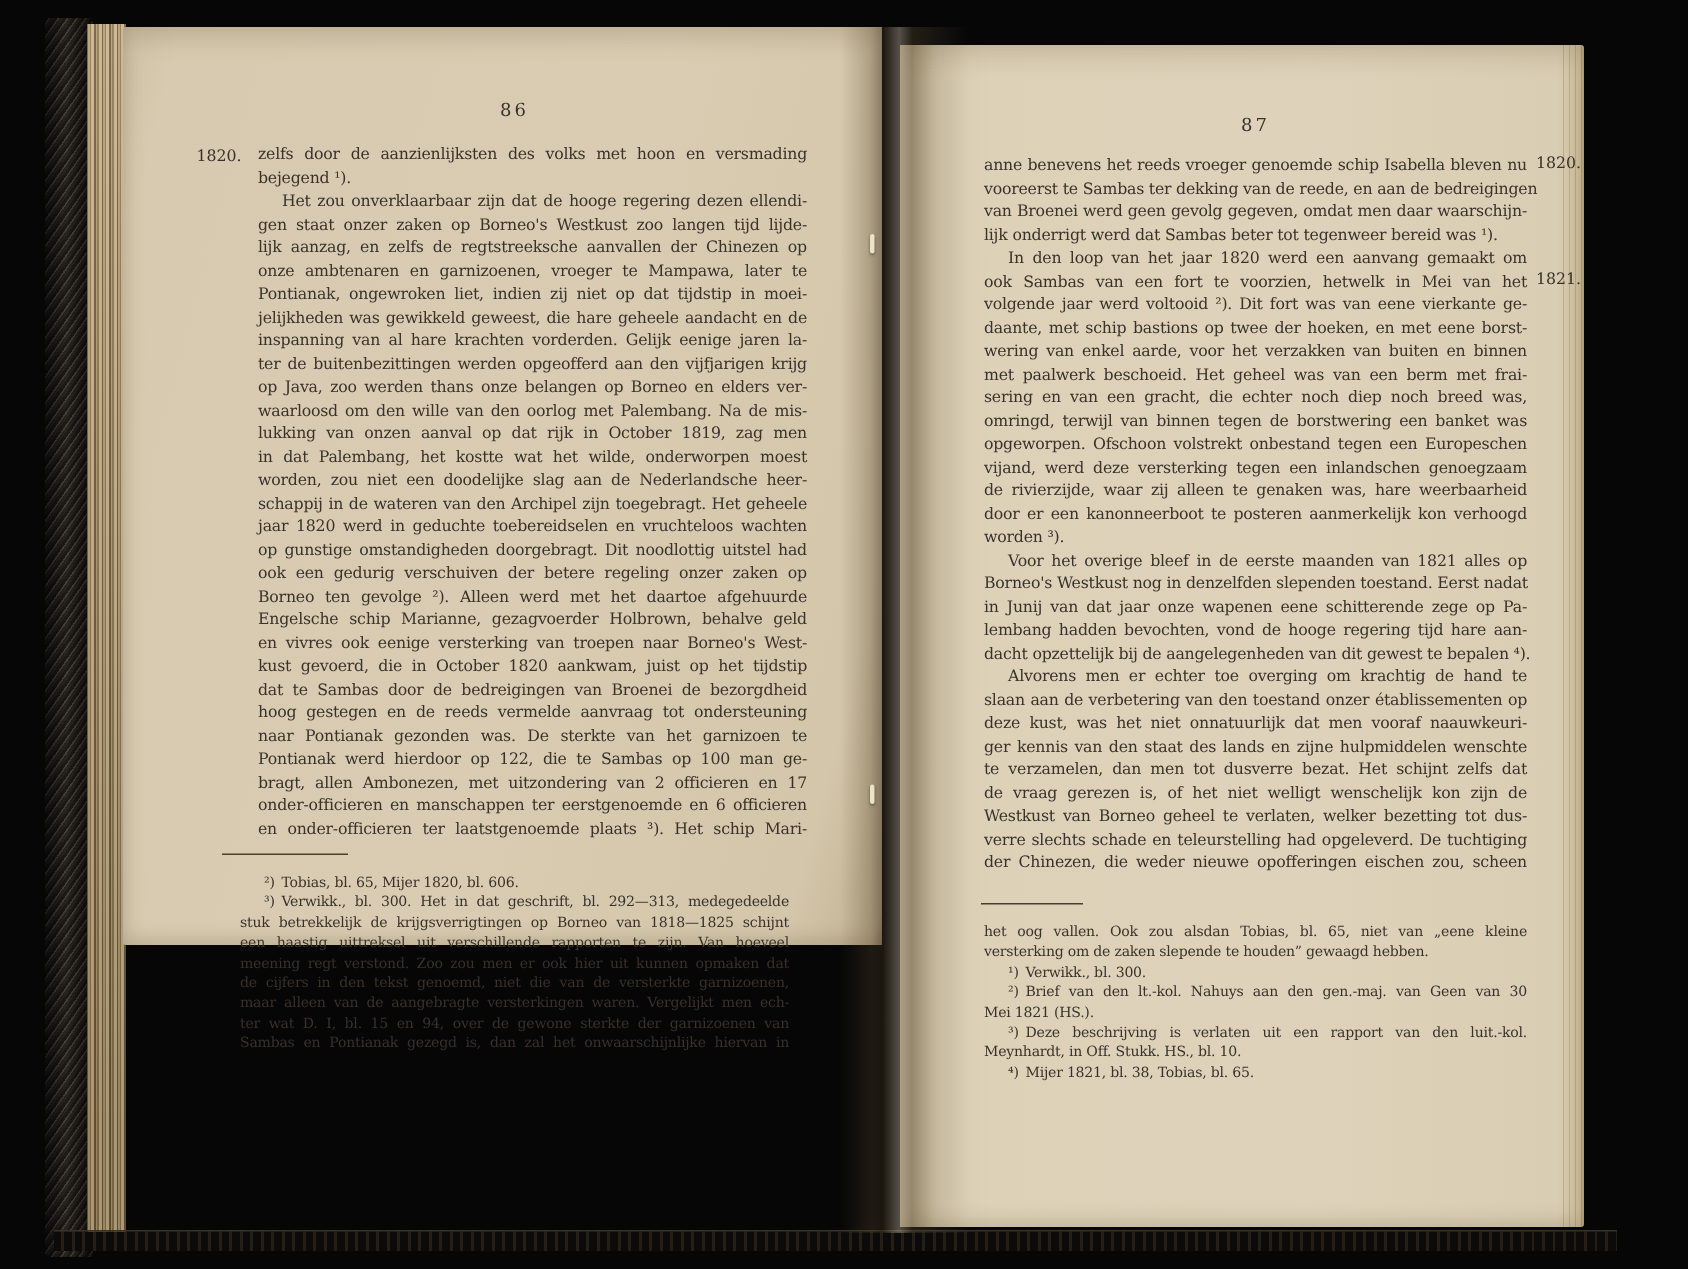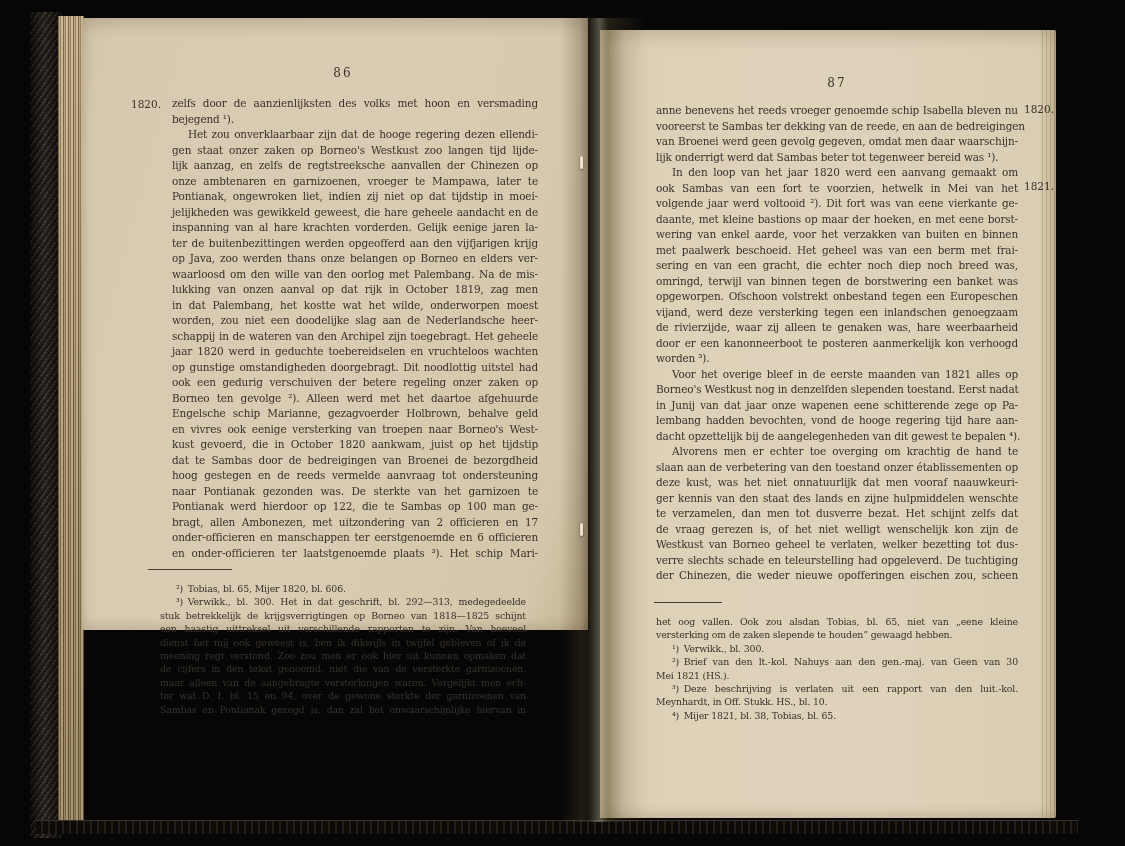--- a/index.html
+++ b/index.html
@@ -122,21 +122,20 @@
         <div class="line">bragt, allen Ambonezen, met uitzondering van 2 officieren en 17</div>
         <div class="line">onder-officieren en manschappen ter eerstgenoemde en 6 officieren</div>
         <div class="line">en onder-officieren ter laatstgenoemde plaats ³).  Het schip Mari-</div>
       </div>
     <div class="fnrule"></div>
     <div class="fntext">
         <div class="line ind endline">²) Tobias, bl. 65, Mijer 1820, bl. 606.</div>
         <div class="line ind">³) Verwikk., bl. 300. Het in dat geschrift, bl. 292—313, medegedeelde</div>
         <div class="line">stuk betrekkelijk de krijgsverrigtingen op Borneo van 1818—1825 schijnt</div>
         <div class="line">een haastig uittreksel uit verschillende rapporten te zijn.  Van hoeveel</div>
-        <div class="line">dienst het mij ook geweest is, ben ik dikwijls in twijfel gebleven of ik de</div>
         <div class="line">meening regt verstond.  Zoo zou men er ook hier uit kunnen opmaken dat</div>
         <div class="line">de cijfers in den tekst genoemd, niet die van de versterkte garnizoenen,</div>
         <div class="line">maar alleen van de aangebragte versterkingen waren.  Vergelijkt men ech-</div>
         <div class="line">ter wat D. I, bl. 15 en 94, over de gewone sterkte der garnizoenen van</div>
         <div class="line">Sambas en Pontianak gezegd is, dan zal het onwaarschijnlijke hiervan in</div>
       </div>
   </div>
 
   <div class="page page-right">
     <div class="right-edge-lines"></div>
@@ -144,21 +143,21 @@
     <div class="margin-year my-top">1820.</div>
     <div class="margin-year my-mid">1821.</div>
     <div class="maintext">
         <div class="line">anne benevens het reeds vroeger genoemde schip Isabella bleven nu</div>
         <div class="line">vooreerst te Sambas ter dekking van de reede, en aan de bedreigingen</div>
         <div class="line">van Broenei werd geen gevolg gegeven, omdat men daar waarschijn-</div>
         <div class="line endline">lijk onderrigt werd dat Sambas beter tot tegenweer bereid was ¹).</div>
         <div class="line ind">In den loop van het jaar 1820 werd een aanvang gemaakt om</div>
         <div class="line">ook Sambas van een fort te voorzien, hetwelk in Mei van het</div>
         <div class="line">volgende jaar werd voltooid ²). Dit fort was van eene vierkante ge-</div>
-        <div class="line">daante, met kleine bastions op maar der hoeken, en met eene borst-</div>
+        <div class="line">daante, met schip bastions op twee der hoeken, en met eene borst-</div>
         <div class="line">wering van enkel aarde, voor het verzakken van buiten en binnen</div>
         <div class="line">met paalwerk beschoeid.  Het geheel was van een berm met frai-</div>
         <div class="line">sering en van een gracht, die echter noch diep noch breed was,</div>
         <div class="line">omringd, terwijl van binnen tegen de borstwering een banket was</div>
         <div class="line">opgeworpen.  Ofschoon volstrekt onbestand tegen een Europeschen</div>
         <div class="line">vijand, werd deze versterking tegen een inlandschen genoegzaam</div>
         <div class="line">de rivierzijde, waar zij alleen te genaken was, hare weerbaarheid</div>
         <div class="line">door er een kanonneerboot te posteren aanmerkelijk kon verhoogd</div>
         <div class="line endline">worden ³).</div>
         <div class="line ind">Voor het overige bleef in de eerste maanden van 1821 alles op</div>

